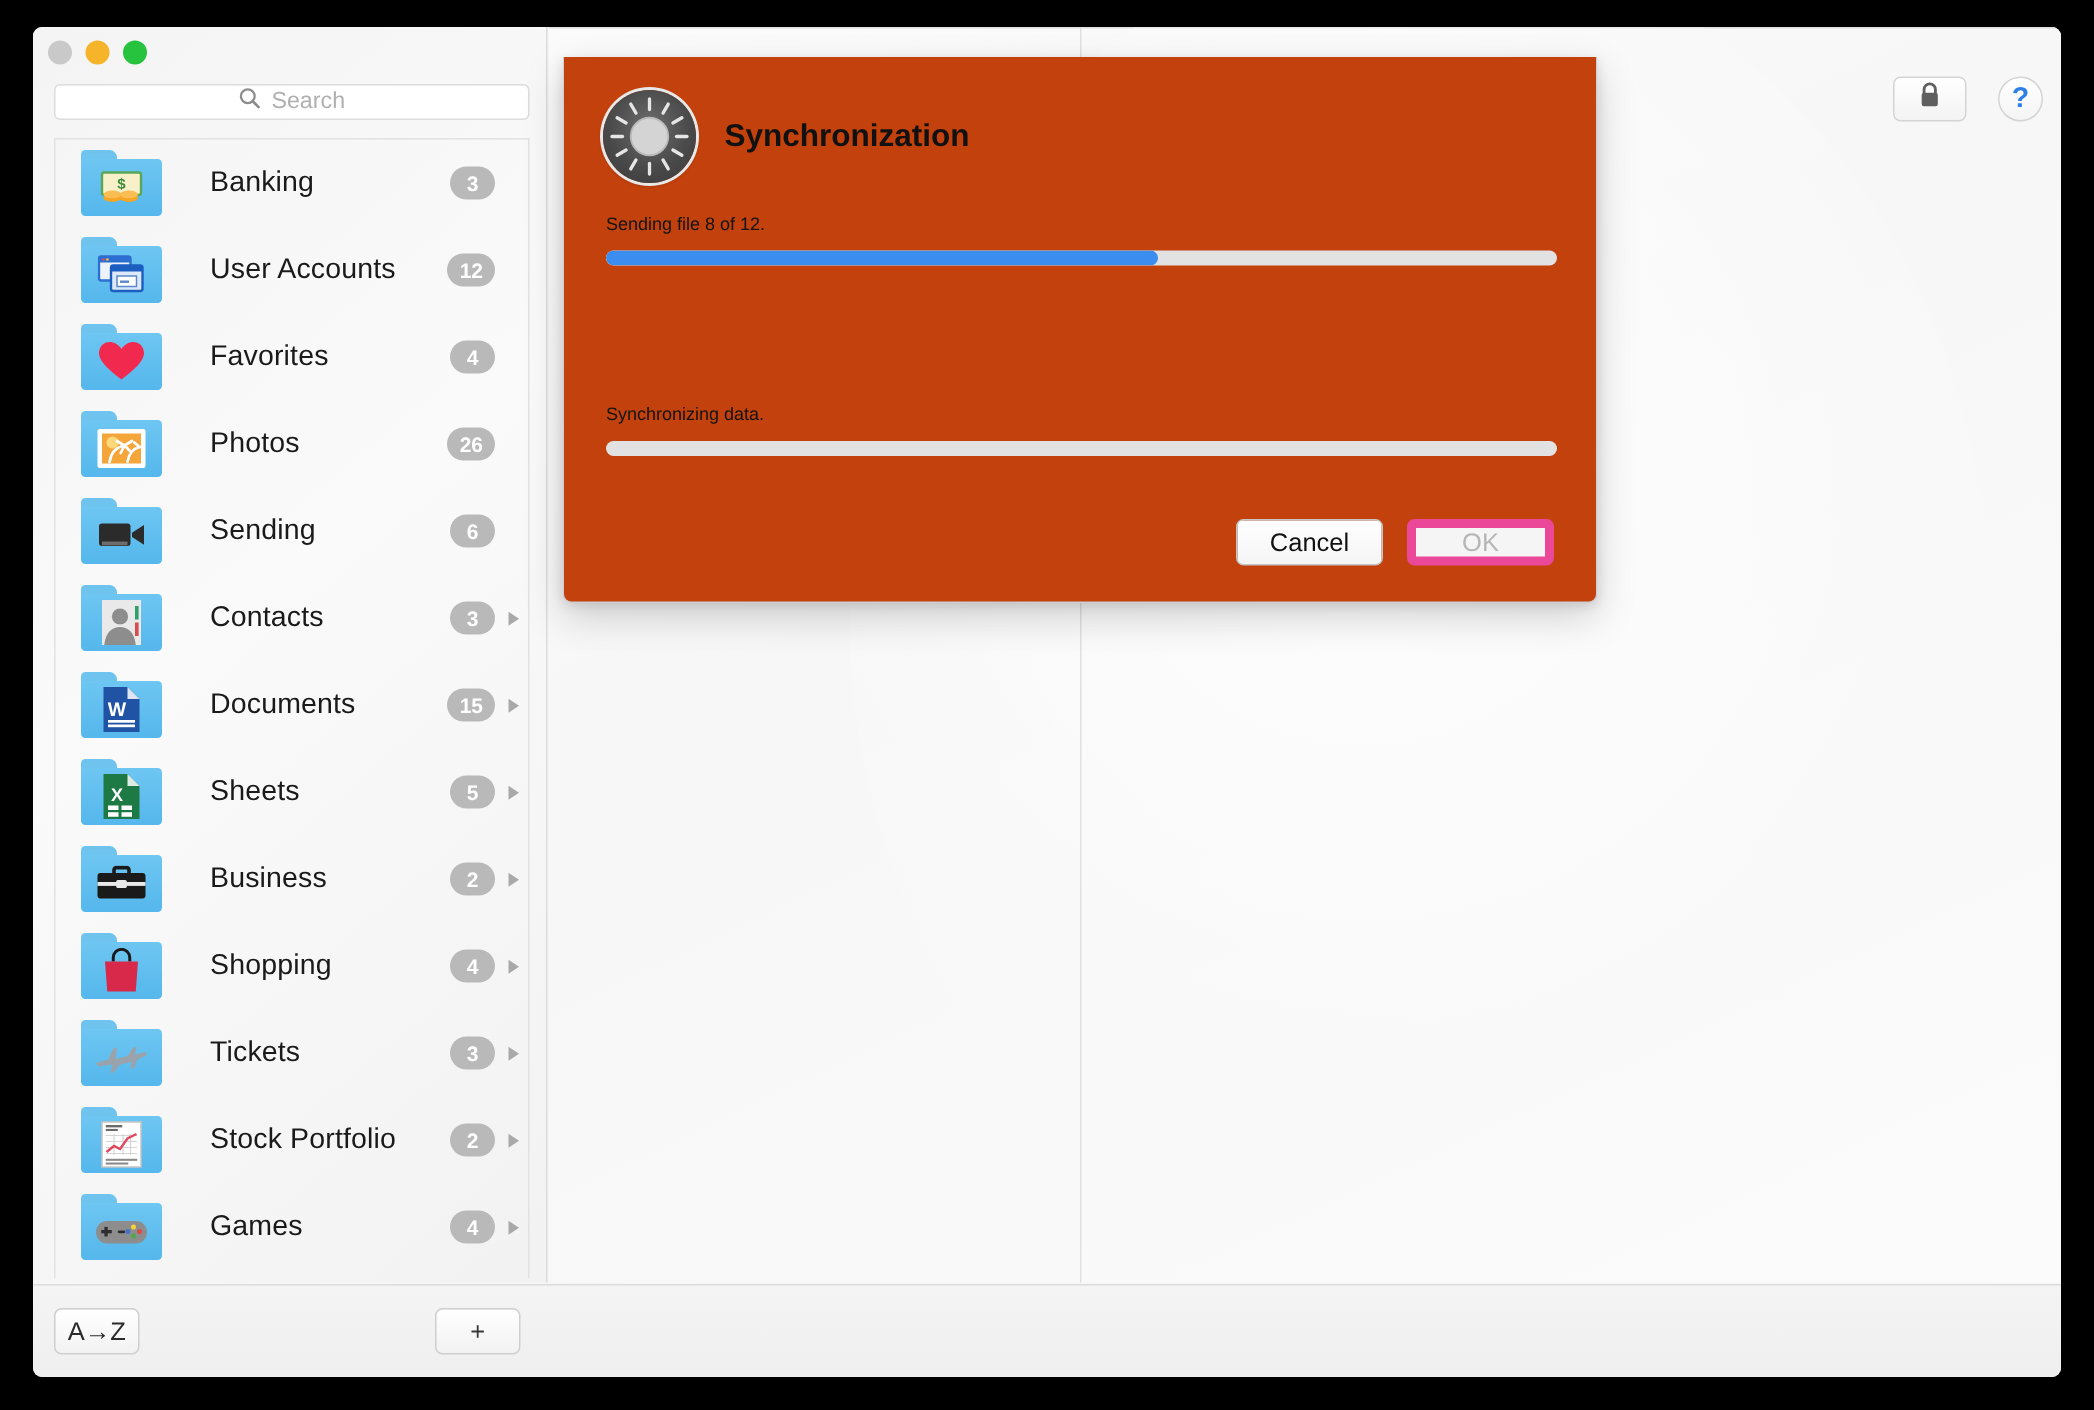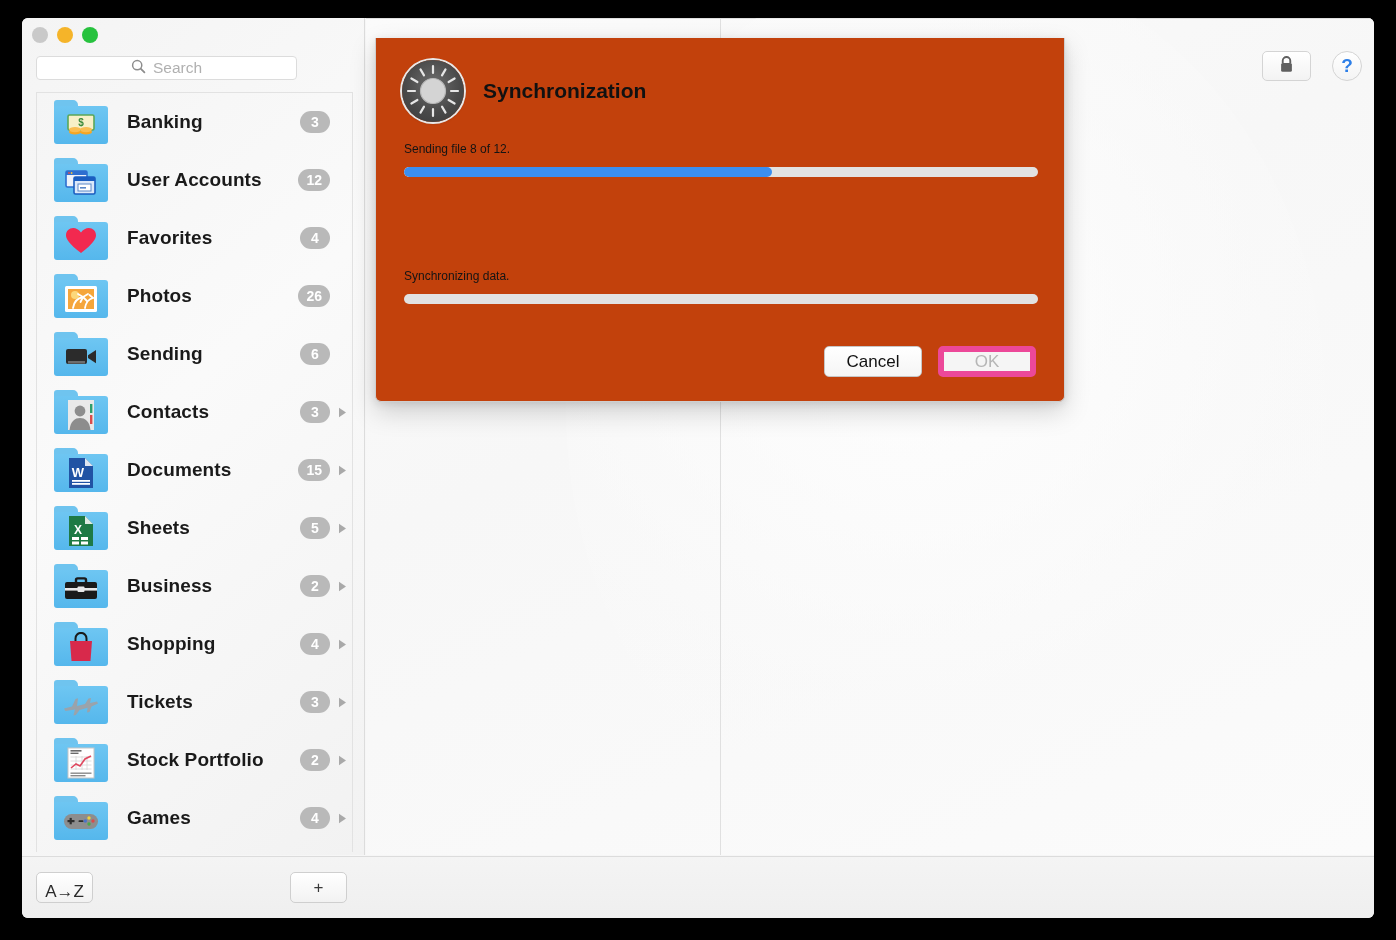--- a/index.html
+++ b/index.html
@@ -30,21 +30,21 @@
     left: 0; top: 0;
     width: 343px;
     height: 837px;
     background: linear-gradient(140deg, #f4f4f4 0%, #fafafa 45%, #f2f2f2 100%);
     border-right: 1px solid #dcdcdc;
   }
 
   .search-wrap {
     position: absolute;
     left: 14px; top: 38px;
-    width: 261px; height: 24px; text-align: center;
+    width: 317px; height: 24px; text-align: center;
   }
   .search-field {
     width: 100%; height: 100%;
     background: #ffffff;
     border: 1px solid #dcdcdc;
     border-radius: 4px;
     display: flex;
     align-items: center;
     justify-content: center;
     gap: 7px;
@@ -99,26 +99,25 @@
     position: absolute;
     left: 0; top: 6px;
     width: 54px; height: 38px;
     display: flex;
     align-items: center;
     justify-content: center;
     overflow: hidden;
   }
 
   .sb-label {
-    margin-left: 19px;
+    margin-left: 32px;
     font-size: 19px;
     color: #1a1a1a;
     letter-spacing: 0.1px;
     white-space: nowrap;
-    font-weight: bold;
   }
 
   .sb-right {
     margin-left: auto;
     display: flex;
     align-items: center;
     gap: 6px;
   }
   .badge {
     min-width: 30px;
@@ -207,21 +206,21 @@
   .btn-sort {
     position: absolute;
     left: 14px; top: 15px;
     width: 57px; height: 31px;
     background: linear-gradient(180deg, #ffffff 0%, #f2f2f2 100%);
     border: 1px solid #cfcfcf;
     border-radius: 5px;
     font-size: 17px;
     color: #2b2b2b;
     display: flex;
-    align-items: flex-end;
+    align-items: center;
     justify-content: center;
     gap: 1px;
   }
   .btn-add {
     position: absolute;
     left: 268px; top: 15px;
     width: 57px; height: 31px;
     background: linear-gradient(180deg, #ffffff 0%, #f2f2f2 100%);
     border: 1px solid #cfcfcf;
     border-radius: 5px;

